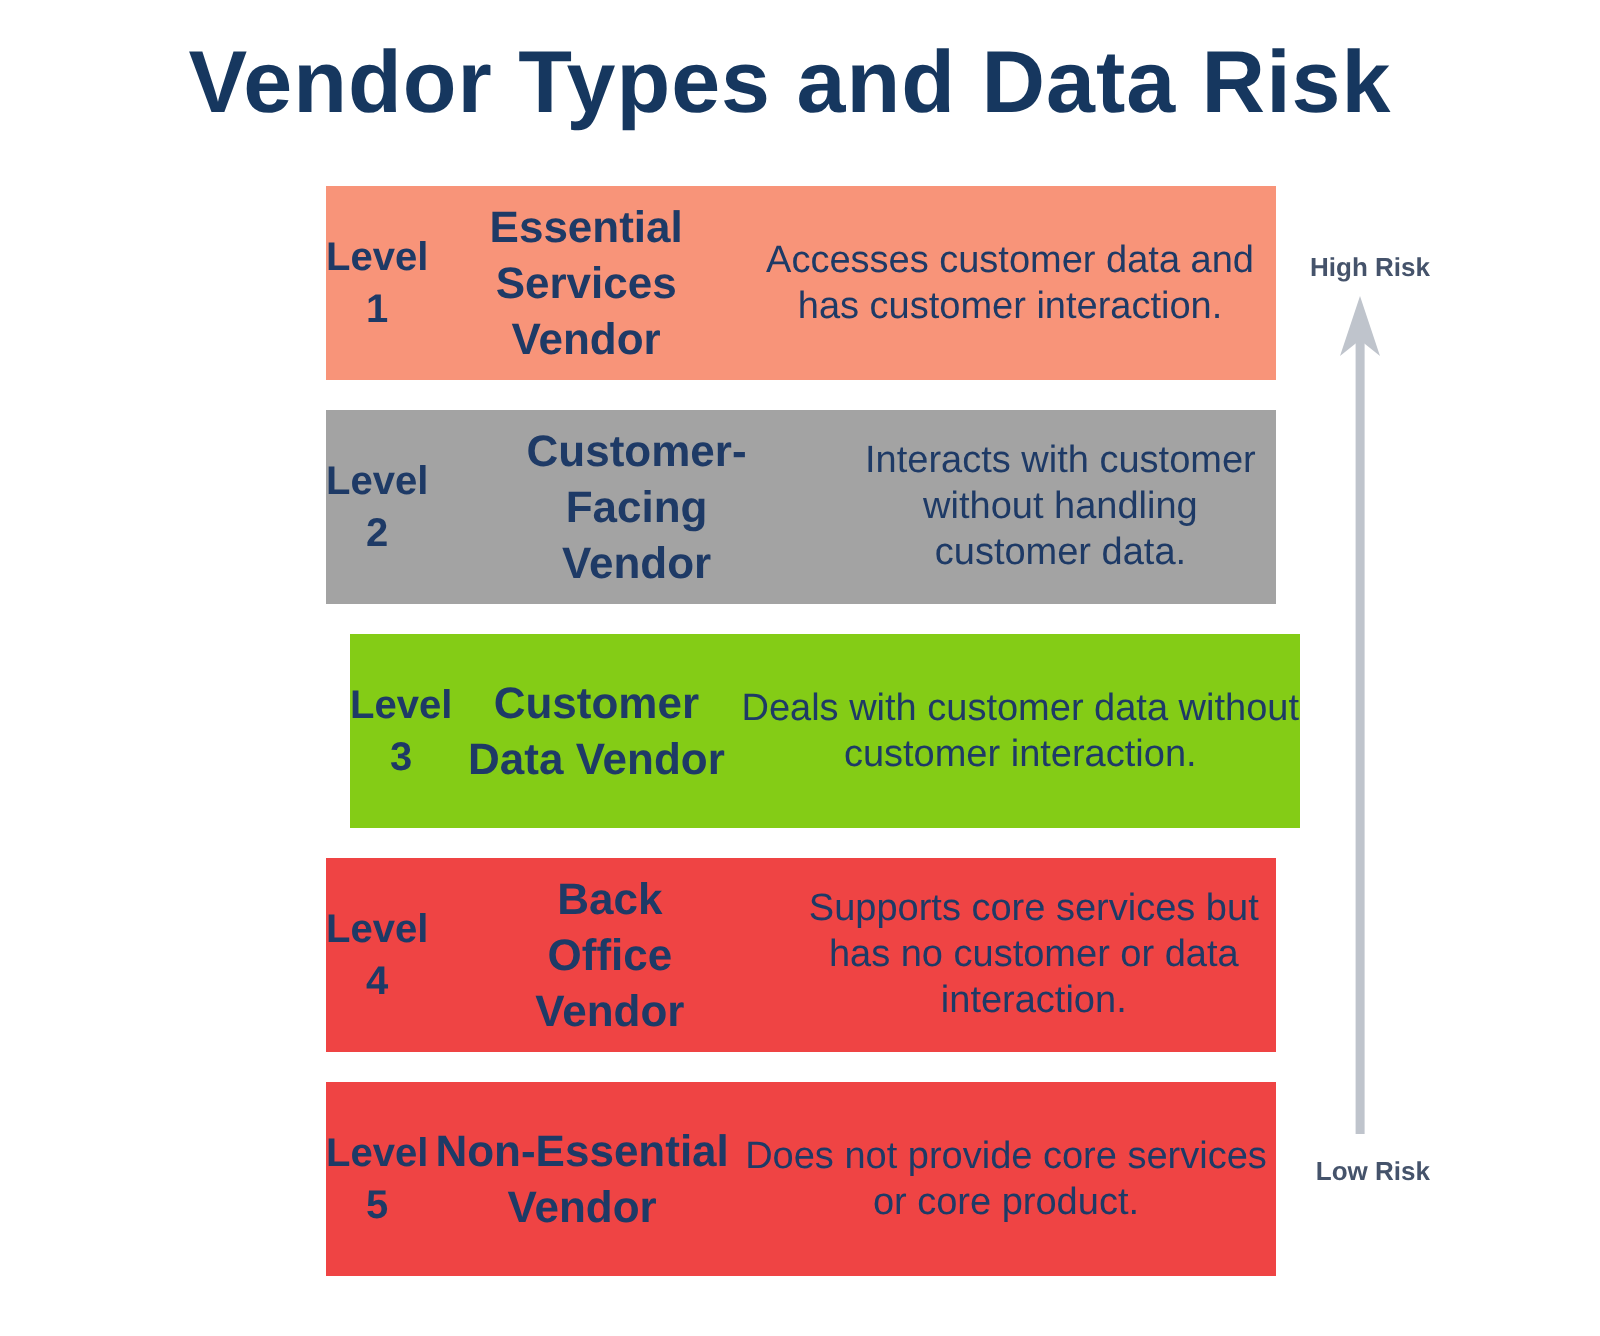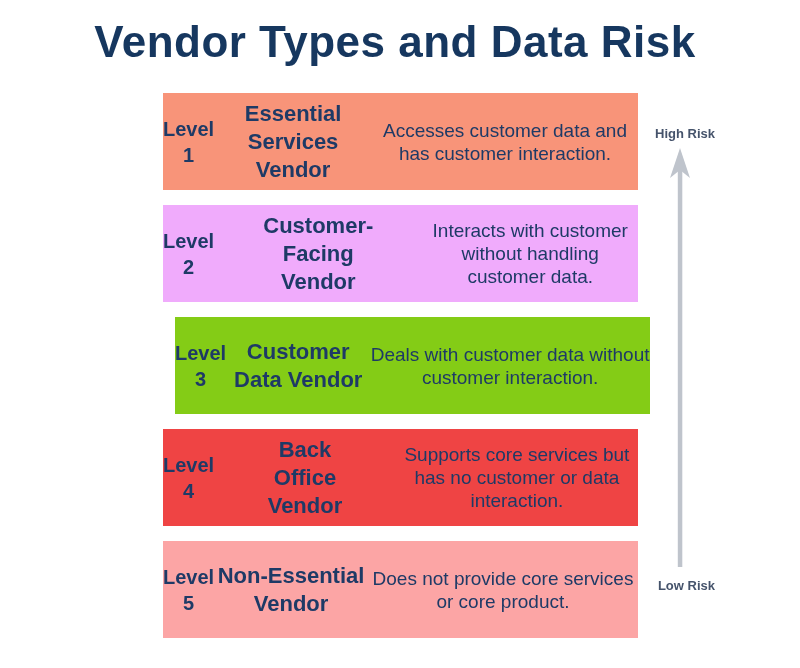--- a/index.html
+++ b/index.html
@@ -90,39 +90,39 @@
   <h1 class="page-title">Vendor Types and Data Risk</h1>
 
   <div class="stack">
 
     <div class="level-box" style="background-color: rgb(248, 148, 121);">
       <div class="level-heading">Level 1</div>
       <div class="level-name">Essential Services Vendor</div>
       <div class="level-desc">Accesses customer data and has customer interaction.</div>
     </div>
 
-    <div class="level-box" style="background-color: #f0abfc; gap: 44px;">
+    <div class="level-box" style="background-color: #a3a3a3; gap: 44px;">
       <div class="level-heading">Level 2</div>
       <div class="level-name">Customer-Facing Vendor</div>
       <div class="level-desc">Interacts with customer without handling customer data.</div>
     </div>
 
     <div class="level-box" style="background-color: #84cc16; margin-left: 12px;">
       <div class="level-heading">Level 3</div>
       <div class="level-name">Customer Data Vendor</div>
       <div class="level-desc">Deals with customer data without customer interaction.</div>
     </div>
 
     <div class="level-box" style="background-color: #ef4444; gap: 45px;">
       <div class="level-heading">Level 4</div>
       <div class="level-name">Back Office Vendor</div>
       <div class="level-desc">Supports core services but has no customer or data interaction.</div>
     </div>
 
-    <div class="level-box" style="background-color: #fca5a5;">
+    <div class="level-box" style="background-color: #ef4444;">
       <div class="level-heading">Level 5</div>
       <div class="level-name">Non-Essential Vendor</div>
       <div class="level-desc">Does not provide core services or core product.</div>
     </div>
 
   </div>
 
   <div class="risk-rail">
     <div class="risk-label high">High Risk</div>
     <svg class="arrow-svg" viewBox="0 0 70 480" xmlns="http://www.w3.org/2000/svg" aria-hidden="true">

